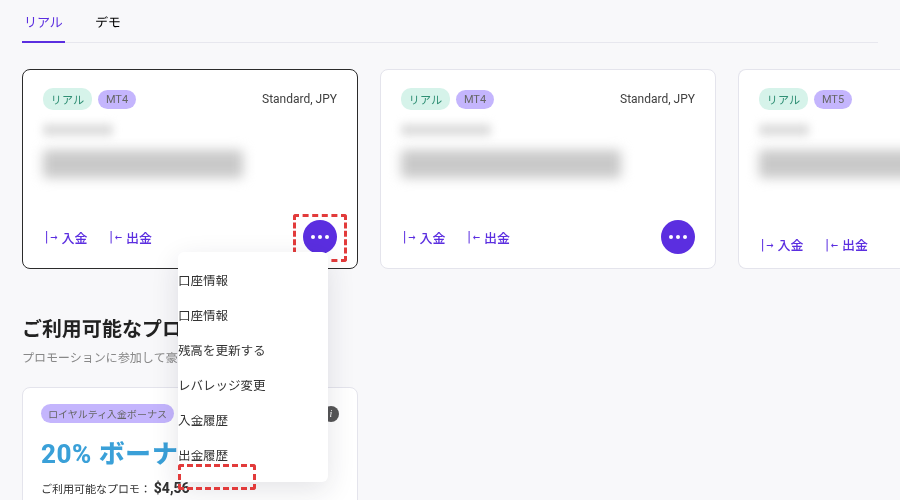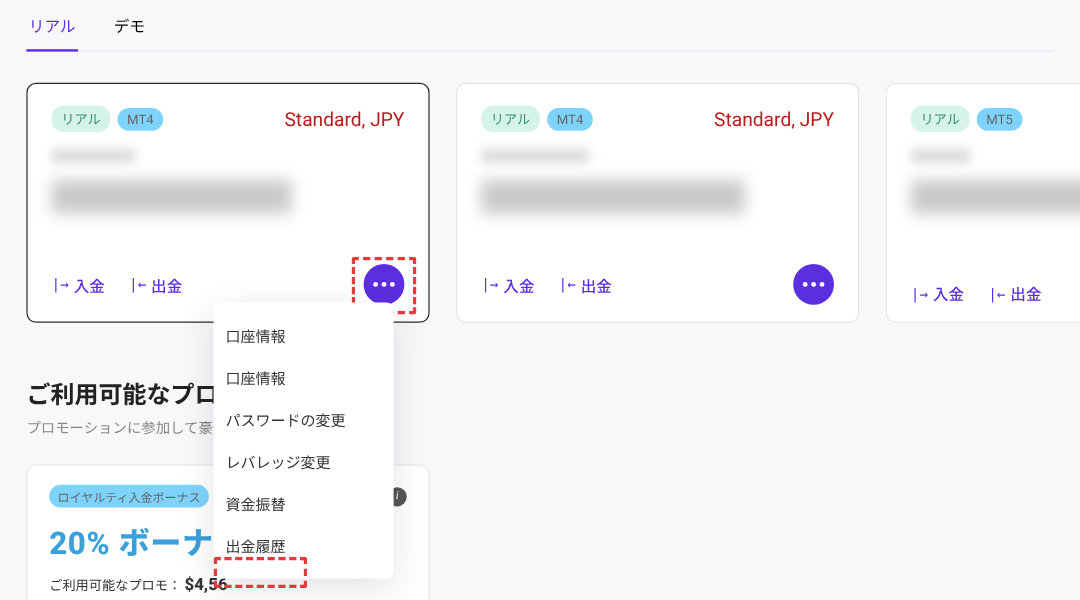--- a/index.html
+++ b/index.html
@@ -37,26 +37,26 @@
     display: flex;
     flex-direction: column;
   }
   .card.selected { border-color: #2b2b2b; }
   .card.cut { flex: 0 0 200px; border-right: none; border-radius: 8px 0 0 8px; }
   .card-head { display: flex; align-items: center; gap: 6px; }
   .chip {
     font-size: 11px;
     padding: 3px 8px;
     border-radius: 10px;
-    background: #7dd3fc;
+    background: #c4b5fd;
     color: #666;
   }
   .chip.teal { background: #d6f3ea; color: #2f8f74; }
   .spacer { flex: 1; }
-  .acct-type { font-size: 16px; color: #b91c1c; }
+  .acct-type { font-size: 12px; color: #404040; }
   .blur-line {
     margin-top: 14px;
     background: #ddd;
     filter: blur(4px);
     height: 12px;
     border-radius: 2px;
   }
   .blur-big {
     margin-top: 14px;
     background: #c9c9c9;
@@ -131,21 +131,21 @@
     background: #fff;
     box-shadow: 0 8px 28px rgba(30,30,60,0.12);
     border-radius: 6px;
     padding: 10px 0;
     width: 150px;
     z-index: 50;
   }
   .menu-item {
     font-size: 12.5px;
     color: #333;
-    padding: 8px 10px;
+    padding: 8px 0;
     cursor: pointer;
     white-space: nowrap;
   }
   
   .arr { font-family: monospace; font-size: 12px; }
 </style>
 </head>
 <body>
 
 <div class="content">
@@ -248,20 +248,20 @@
       <span>ご利用可能なプロモ：</span>
       <span class="amt">$4,56</span>
     </div>
 
   </div>
 </div>
 
 <div class="menu" style="left:178px; top:252px;">
   <div class="menu-item">口座情報</div>
   <div class="menu-item">口座情報</div>
-  <div class="menu-item">パスワードの変更</div>
+  <div class="menu-item">残高を更新する</div>
   <div class="menu-item">レバレッジ変更</div>
-  <div class="menu-item">資金振替</div>
+  <div class="menu-item">入金履歴</div>
   <div class="menu-item">出金履歴</div>
 
 </div>
 
 <div class="red-dash" style="left:178px; top:464px; width:78px; height:26px; z-index:60;"></div>
 
 </body></html>

